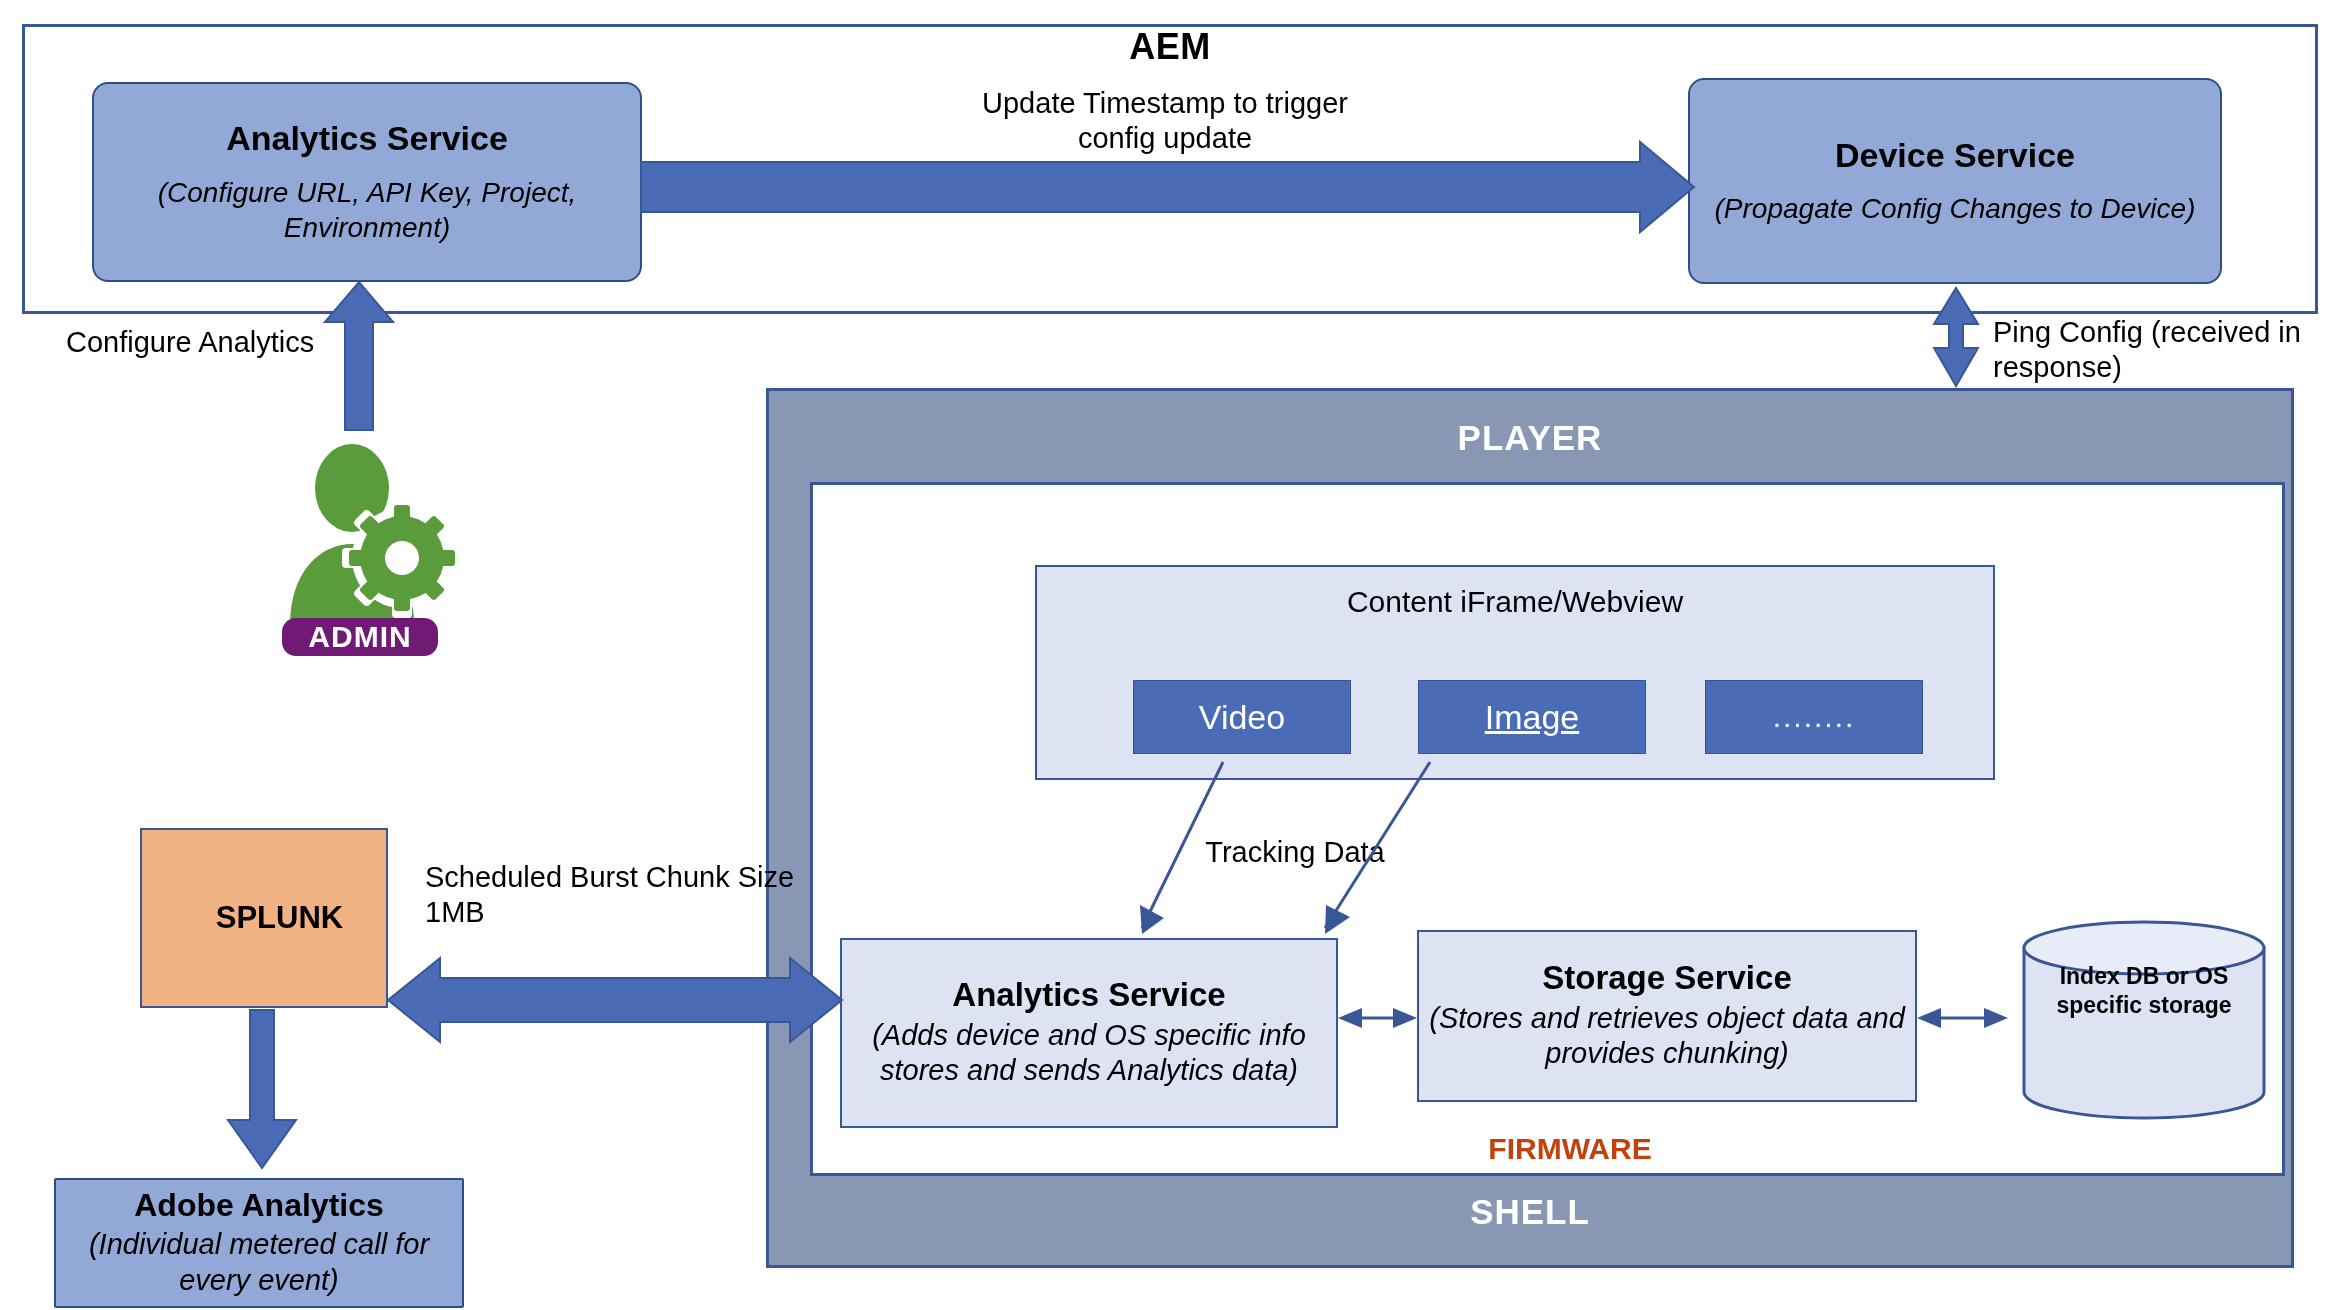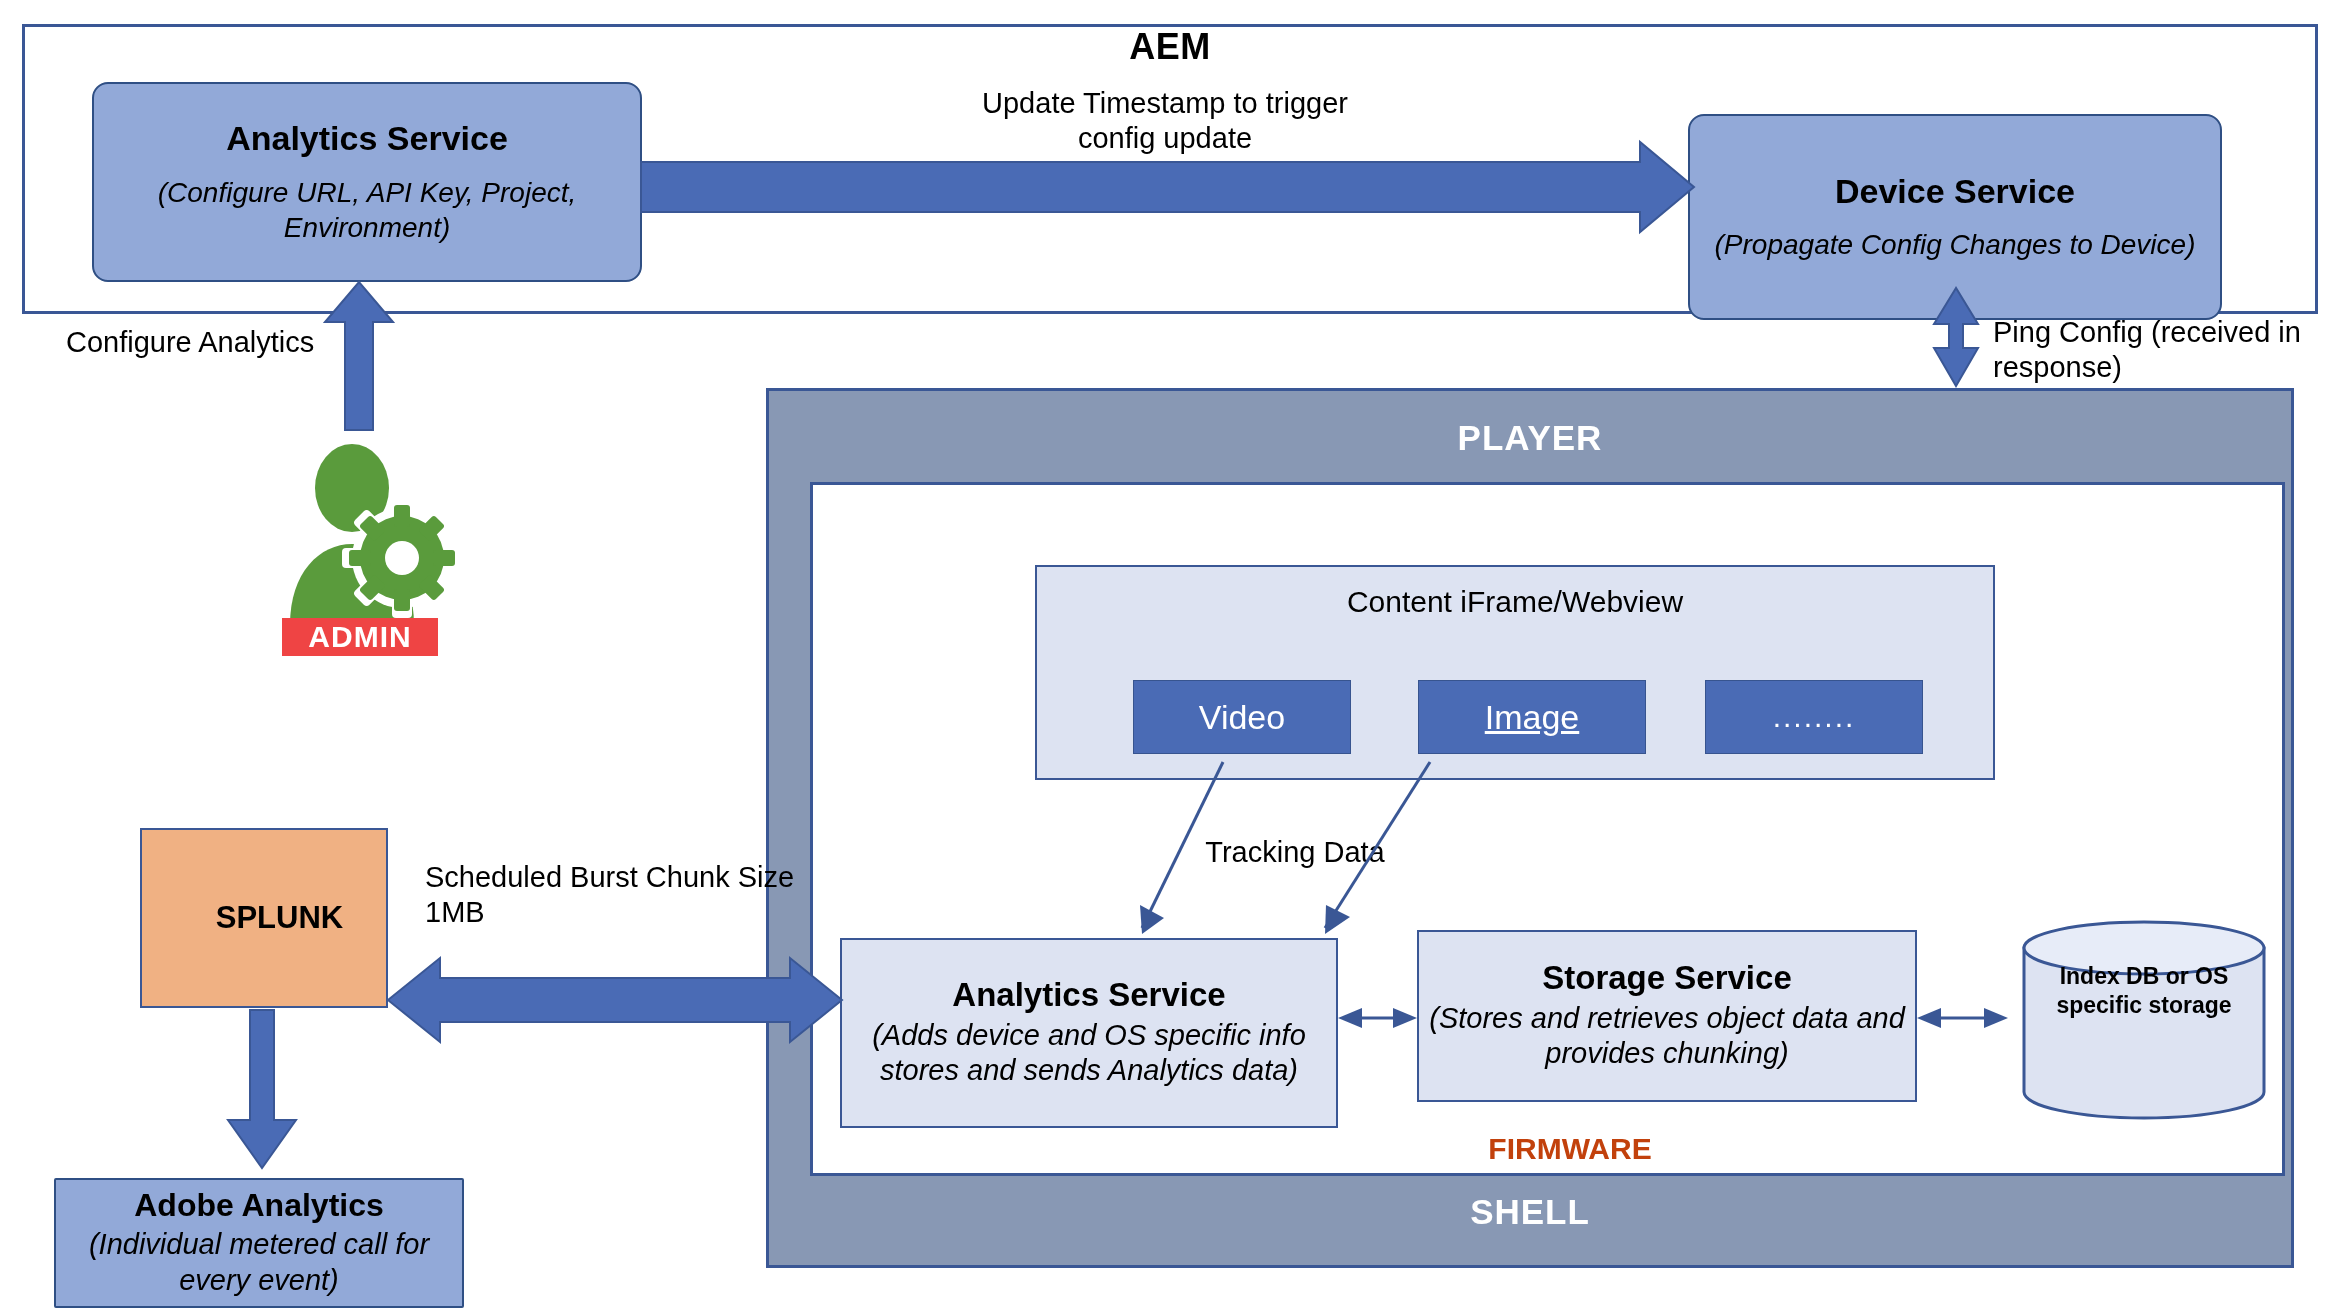--- a/index.html
+++ b/index.html
@@ -82,21 +82,21 @@
     color: #000000;
     padding: 6px 14px;
   }
   .round-box .title {
     font-size: 34px; font-weight: bold; line-height: 1.15;
   }
   .round-box .sub {
     font-size: 28px; font-style: italic; line-height: 1.25; margin-top: 16px;
   }
   .analytics-svc-aem { left: 92px; top: 82px; width: 550px; height: 200px; }
-  .device-svc { left: 1688px; top: 78px; width: 534px; height: 206px; margin-top: 36px; }
+  .device-svc { left: 1688px; top: 78px; width: 534px; height: 206px; }
   .adobe-analytics {
     left: 54px; top: 1178px; width: 410px; height: 130px;
     border-radius: 2px;
   }
   .adobe-analytics .title { font-size: 32px; }
   .adobe-analytics .sub { font-size: 29px; margin-top: 2px; }
 
   
   .flat-box {
     border: 2px solid #3a5795;
@@ -146,25 +146,26 @@
   .db-label {
     left: 2020px; top: 962px; width: 248px;
     text-align: center;
     font-size: 23px; font-weight: bold; line-height: 1.25; color: #000000;
   }
 
   
   .admin-wrap { left: 280px; top: 440px; width: 190px; height: 225px; }
   .admin-label {
     left: 282px; top: 618px; width: 156px; height: 38px;
-    background: #ef4444;
+    background: #701a75;
     color: #ffffff;
     font-size: 30px; font-weight: bold;
     display: flex; align-items: center; justify-content: center;
     letter-spacing: 1px;
+    border-radius: 14px;
   }
 
   
   .lbl { font-size: 29px; color: #000000; line-height: 1.22; }
   .lbl-update { left: 955px; top: 86px; width: 420px; text-align: center; }
   .lbl-configure { left: 66px; top: 325px; width: 330px; }
   .lbl-ping { left: 1993px; top: 315px; width: 330px; }
   .lbl-burst { left: 425px; top: 860px; width: 370px; }
   .lbl-tracking { left: 1205px; top: 835px; width: 180px; text-align: center; }
 

